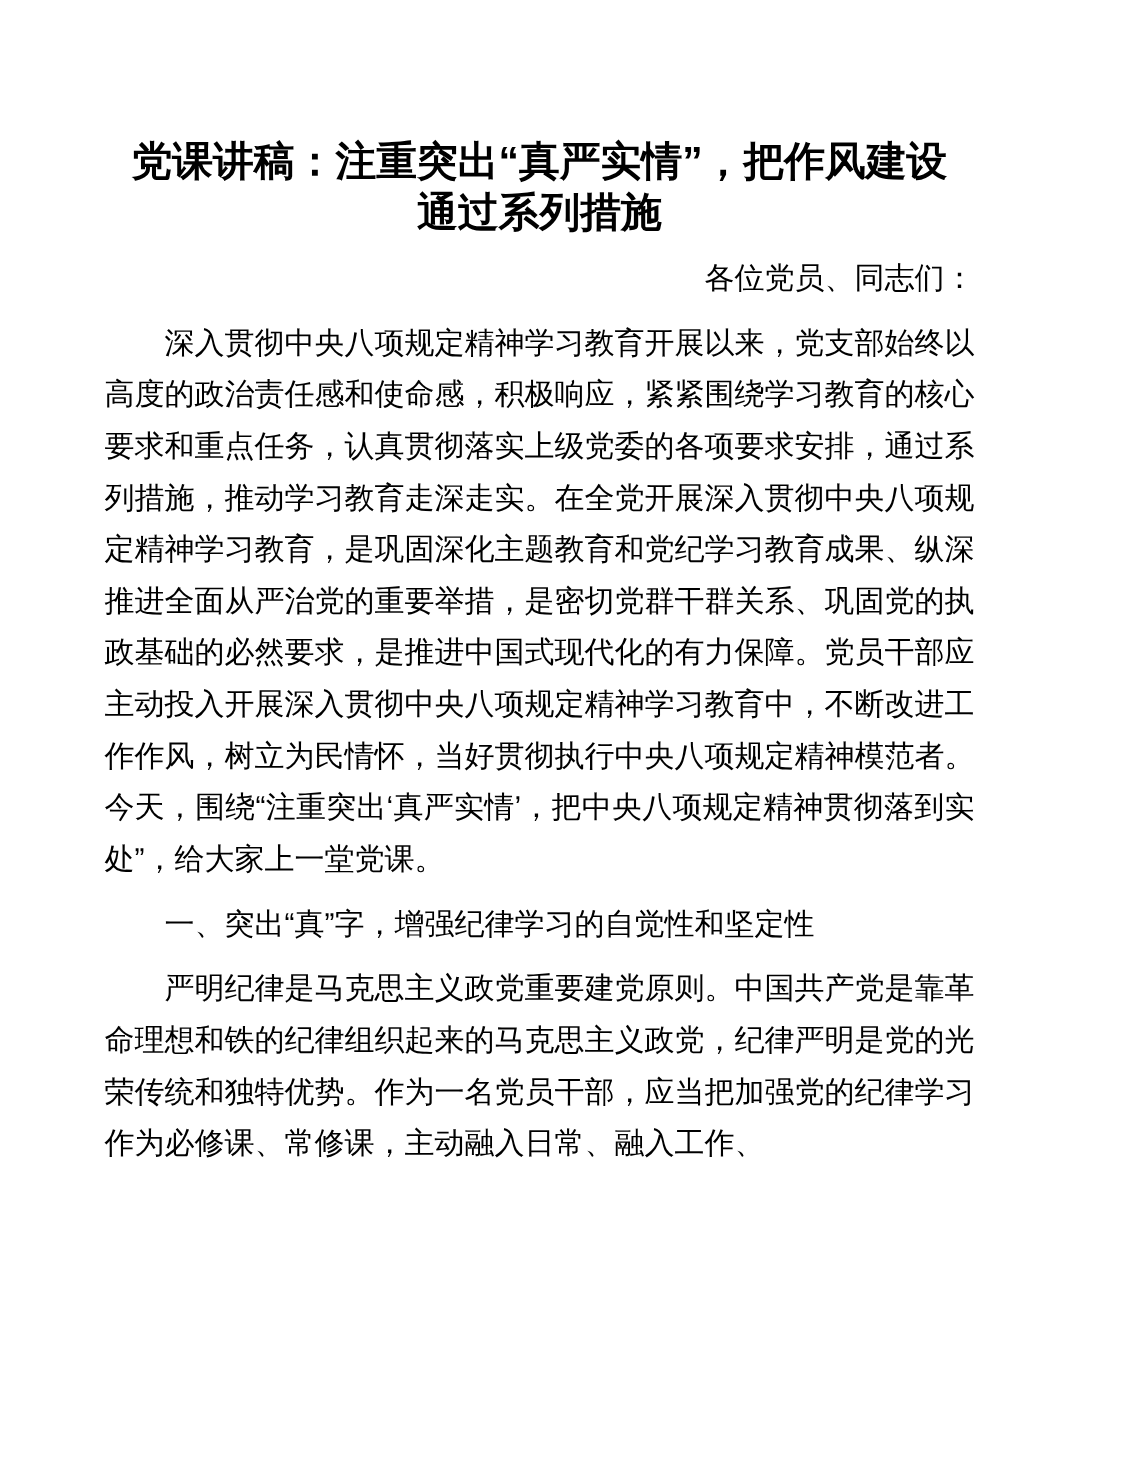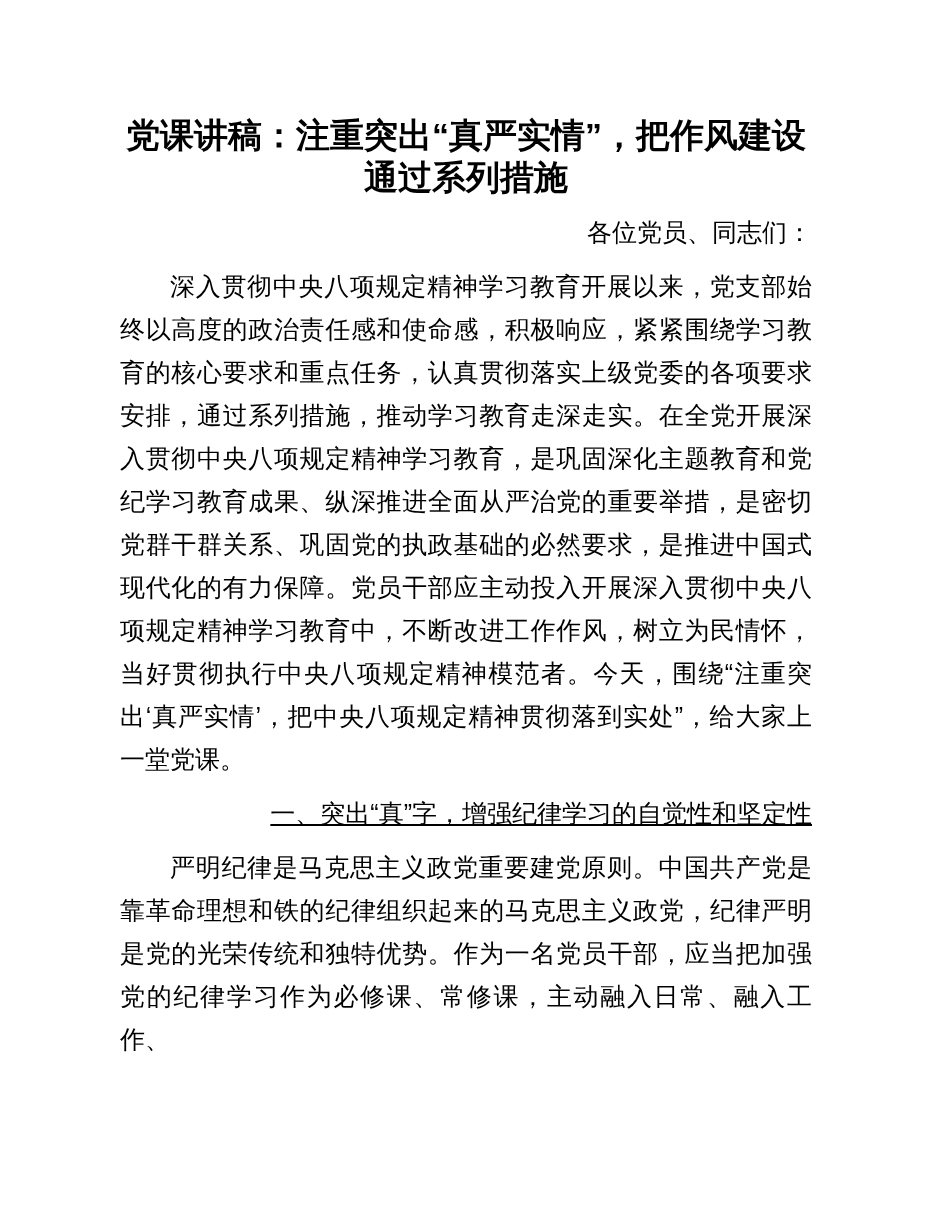--- a/index.html
+++ b/index.html
@@ -11,21 +11,21 @@
     width: 950px;
     height: 1230px;
     overflow: hidden;
     color: #000000;
     font-family: "Liberation Sans", sans-serif;
   }
   .doc {
     box-sizing: border-box;
     width: 950px;
     height: 1230px;
-    padding: 114px 138px 0 120px;
+    padding: 114px 138px 0 87px;
     background: #ffffff;
   }
   .title {
     font-size: 34px;
     line-height: 42px;
     font-weight: bold;
     text-align: center;
     margin: 0 0 13px 0;
   }
   .title .title-line {
@@ -37,22 +37,21 @@
     margin: 0 0 11px 0;
     text-align: justify;
     text-justify: inter-ideograph;
     text-indent: 2em;
     word-break: break-all;
   }
   .greeting {
     text-align: right;
   }
   .section-heading {
-    text-align: right;
-    text-decoration: underline;
+    text-align: left;
   }
 </style>
 </head>
 <body>
 
 <div class="doc">
   <h1 class="title">
     <span class="title-line">党课讲稿：注重突出“真严实情”，把作风建设</span>
     <span class="title-line">通过系列措施</span>
   </h1>

